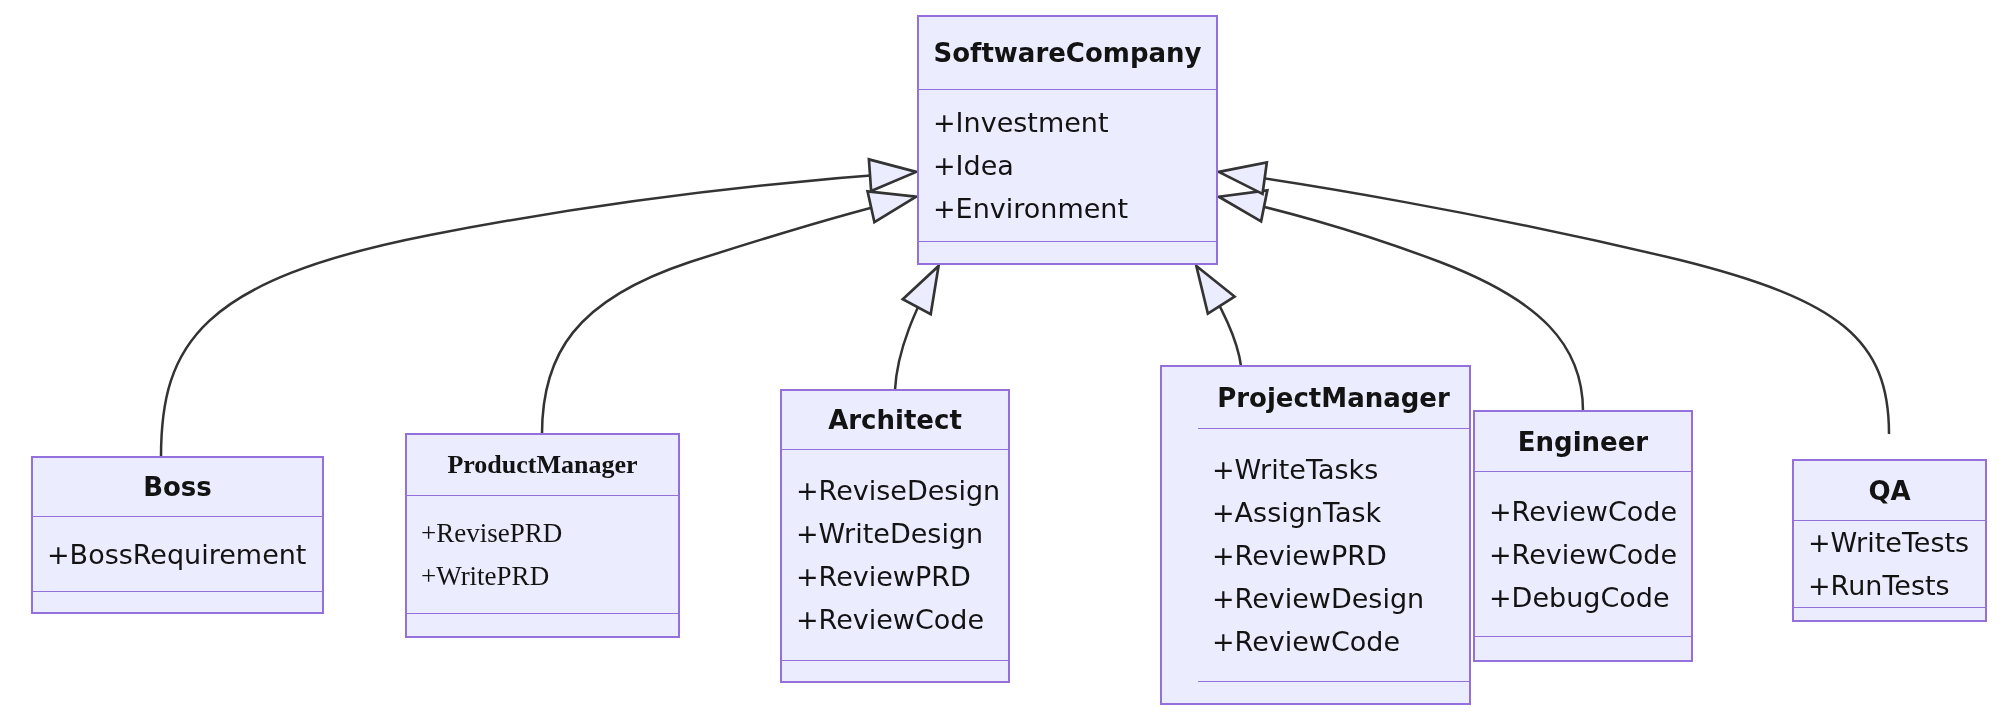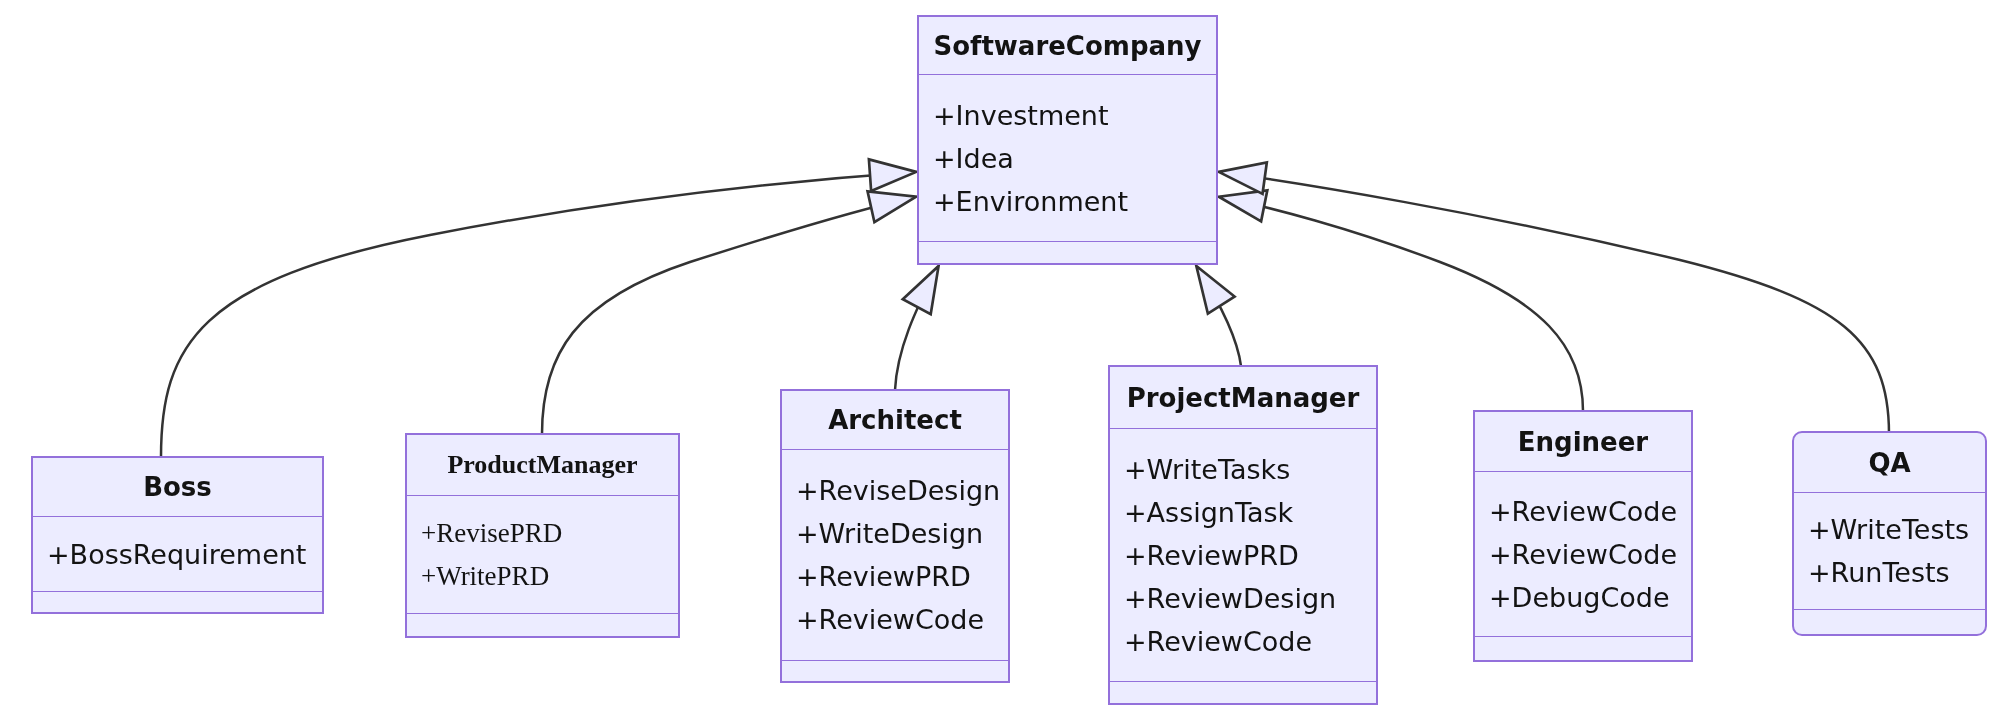--- a/index.html
+++ b/index.html
@@ -85,21 +85,21 @@
     </defs>
     <path class="edge" marker-end="url(#tri)" d="M161,457 C161,345 200,280 430,235 C640,194 830,178 915,172"></path>
     <path class="edge" marker-end="url(#tri)" d="M542,434 C542,355 575,300 690,262 C790,230 870,207 915,197"></path>
     <path class="edge" marker-end="url(#tri)" d="M895,390 C897,350 915,310 938,267"></path>
     <path class="edge" marker-end="url(#tri)" d="M1241,366 C1237,335 1218,300 1197,267"></path>
     <path class="edge" marker-end="url(#tri)" d="M1583,411 C1583,345 1540,300 1440,262 C1350,228 1270,207 1220,197"></path>
     <path class="edge" marker-end="url(#tri)" d="M1889,434 C1889,340 1840,300 1680,260 C1480,212 1300,183 1220,172"></path>
   </svg>
 
   <div class="cls" style="left:917px; top:15px; width:301px; height:250px;">
-    <div class="cls-title" style="height:58px">SoftwareCompany</div>
+    <div class="cls-title" style="height:73px">SoftwareCompany</div>
     <div class="cls-members">
       <div>+Investment</div>
       <div>+Idea</div>
       <div>+Environment</div>
     </div>
     <div class="cls-empty" style="height:22px"></div>
   </div>
 
   <div class="cls" style="left:15px; top:456px; width:293px; height:158px;margin-left:16px;">
     <div class="cls-title" style="height:59px">Boss</div>
@@ -122,21 +122,21 @@
     <div class="cls-title" style="height:59px">Architect</div>
     <div class="cls-members">
       <div>+ReviseDesign</div>
       <div>+WriteDesign</div>
       <div>+ReviewPRD</div>
       <div>+ReviewCode</div>
     </div>
     <div class="cls-empty" style="height:21px"></div>
   </div>
 
-  <div class="cls" style="left:1108px; top:365px; width:270px; height:340px;">
+  <div class="cls" style="left:1160px; top:365px; width:311px; height:340px;padding-left:36px;">
     <div class="cls-title" style="height:62px">ProjectManager</div>
     <div class="cls-members">
       <div>+WriteTasks</div>
       <div>+AssignTask</div>
       <div>+ReviewPRD</div>
       <div>+ReviewDesign</div>
       <div>+ReviewCode</div>
     </div>
     <div class="cls-empty" style="height:22px"></div>
   </div>
@@ -144,21 +144,21 @@
   <div class="cls" style="left:1473px; top:410px; width:220px; height:252px;">
     <div class="cls-title" style="height:60px">Engineer</div>
     <div class="cls-members">
       <div>+ReviewCode</div>
       <div>+ReviewCode</div>
       <div>+DebugCode</div>
     </div>
     <div class="cls-empty" style="height:24px"></div>
   </div>
 
-  <div class="cls" style="left:1792px; top:431px; width:195px; height:205px;border-radius:10px;">
+  <div class="cls" style="left:1792px; top:459px; width:195px; height:163px;">
     <div class="cls-title" style="height:60px">QA</div>
     <div class="cls-members">
       <div>+WriteTests</div>
       <div>+RunTests</div>
     </div>
     <div class="cls-empty" style="height:25px"></div>
   </div>
 
 </div>
 

